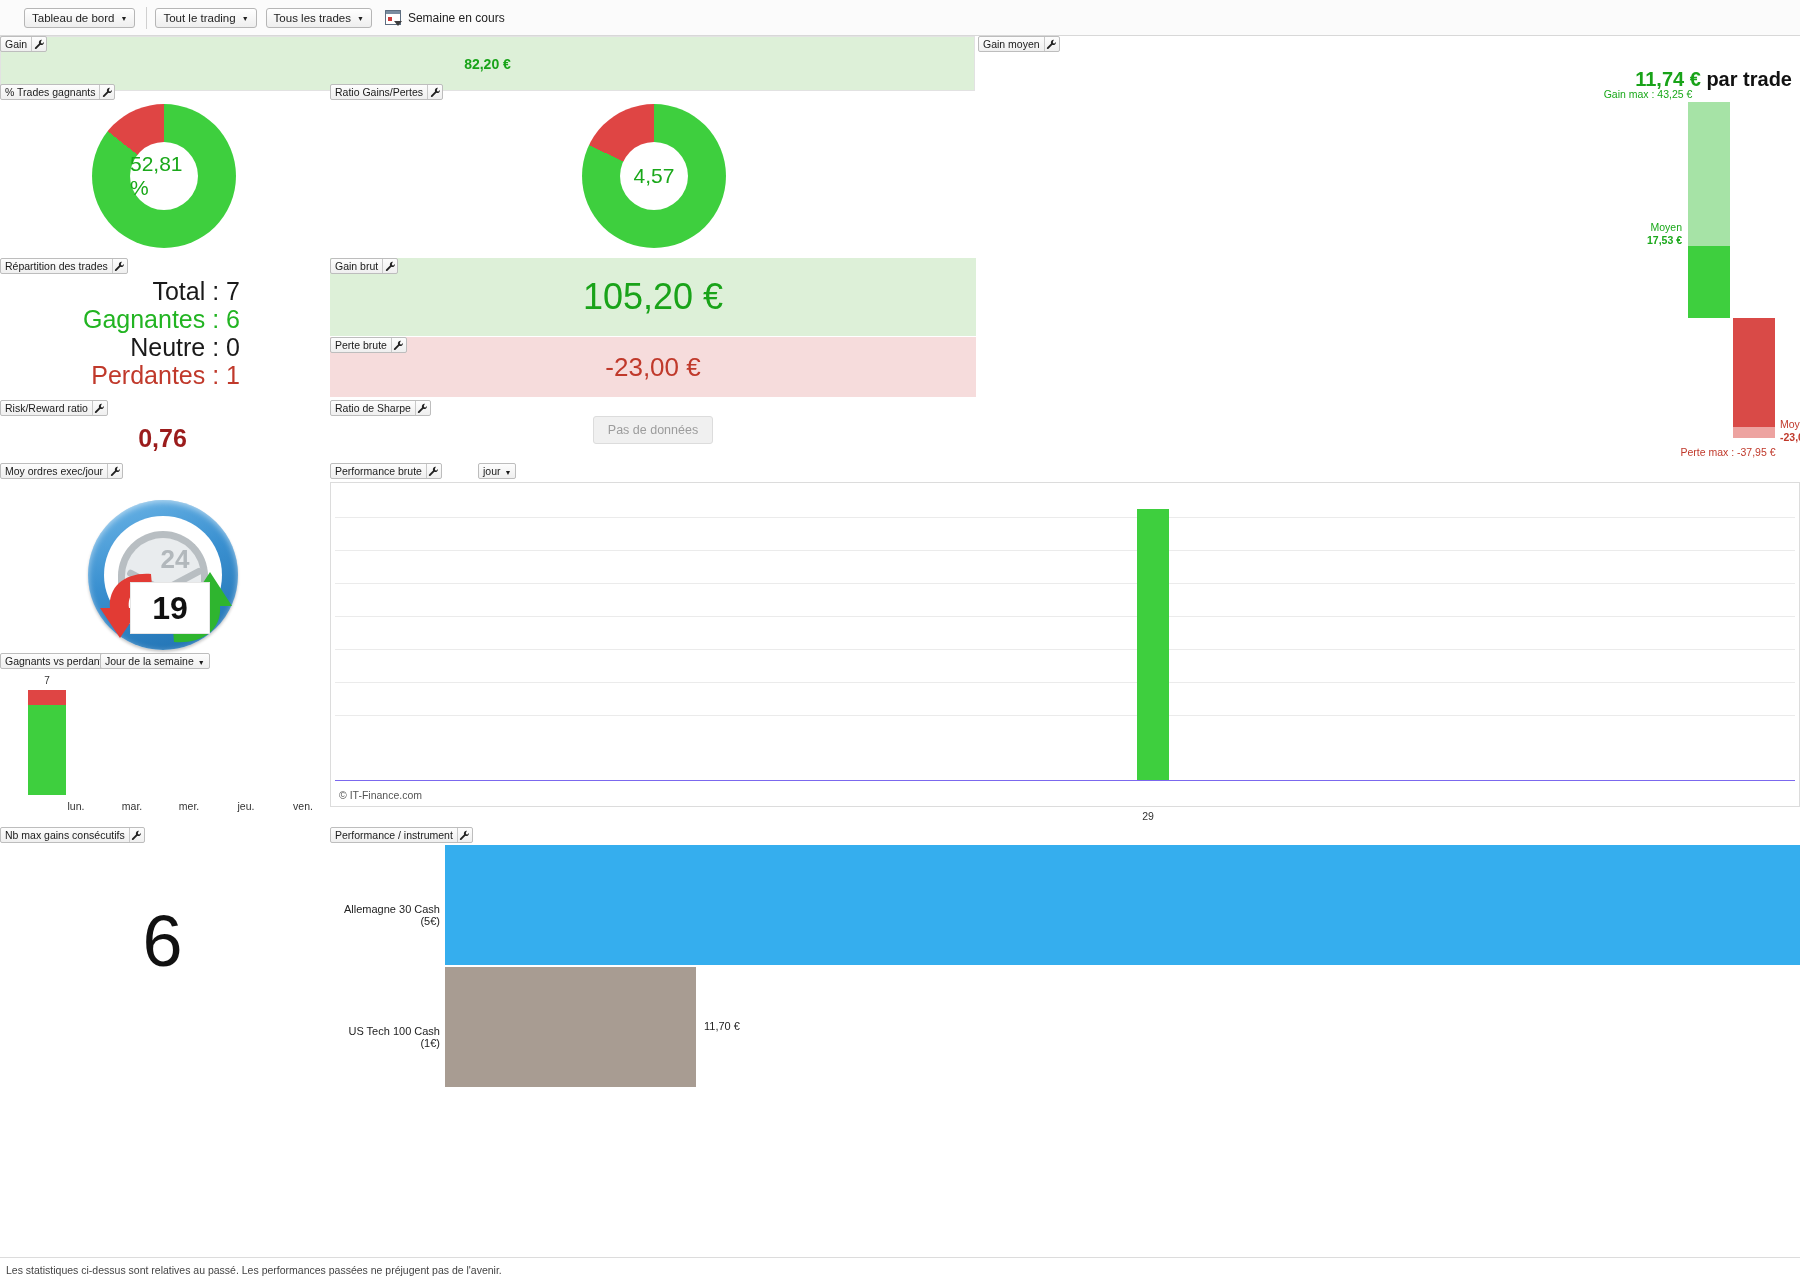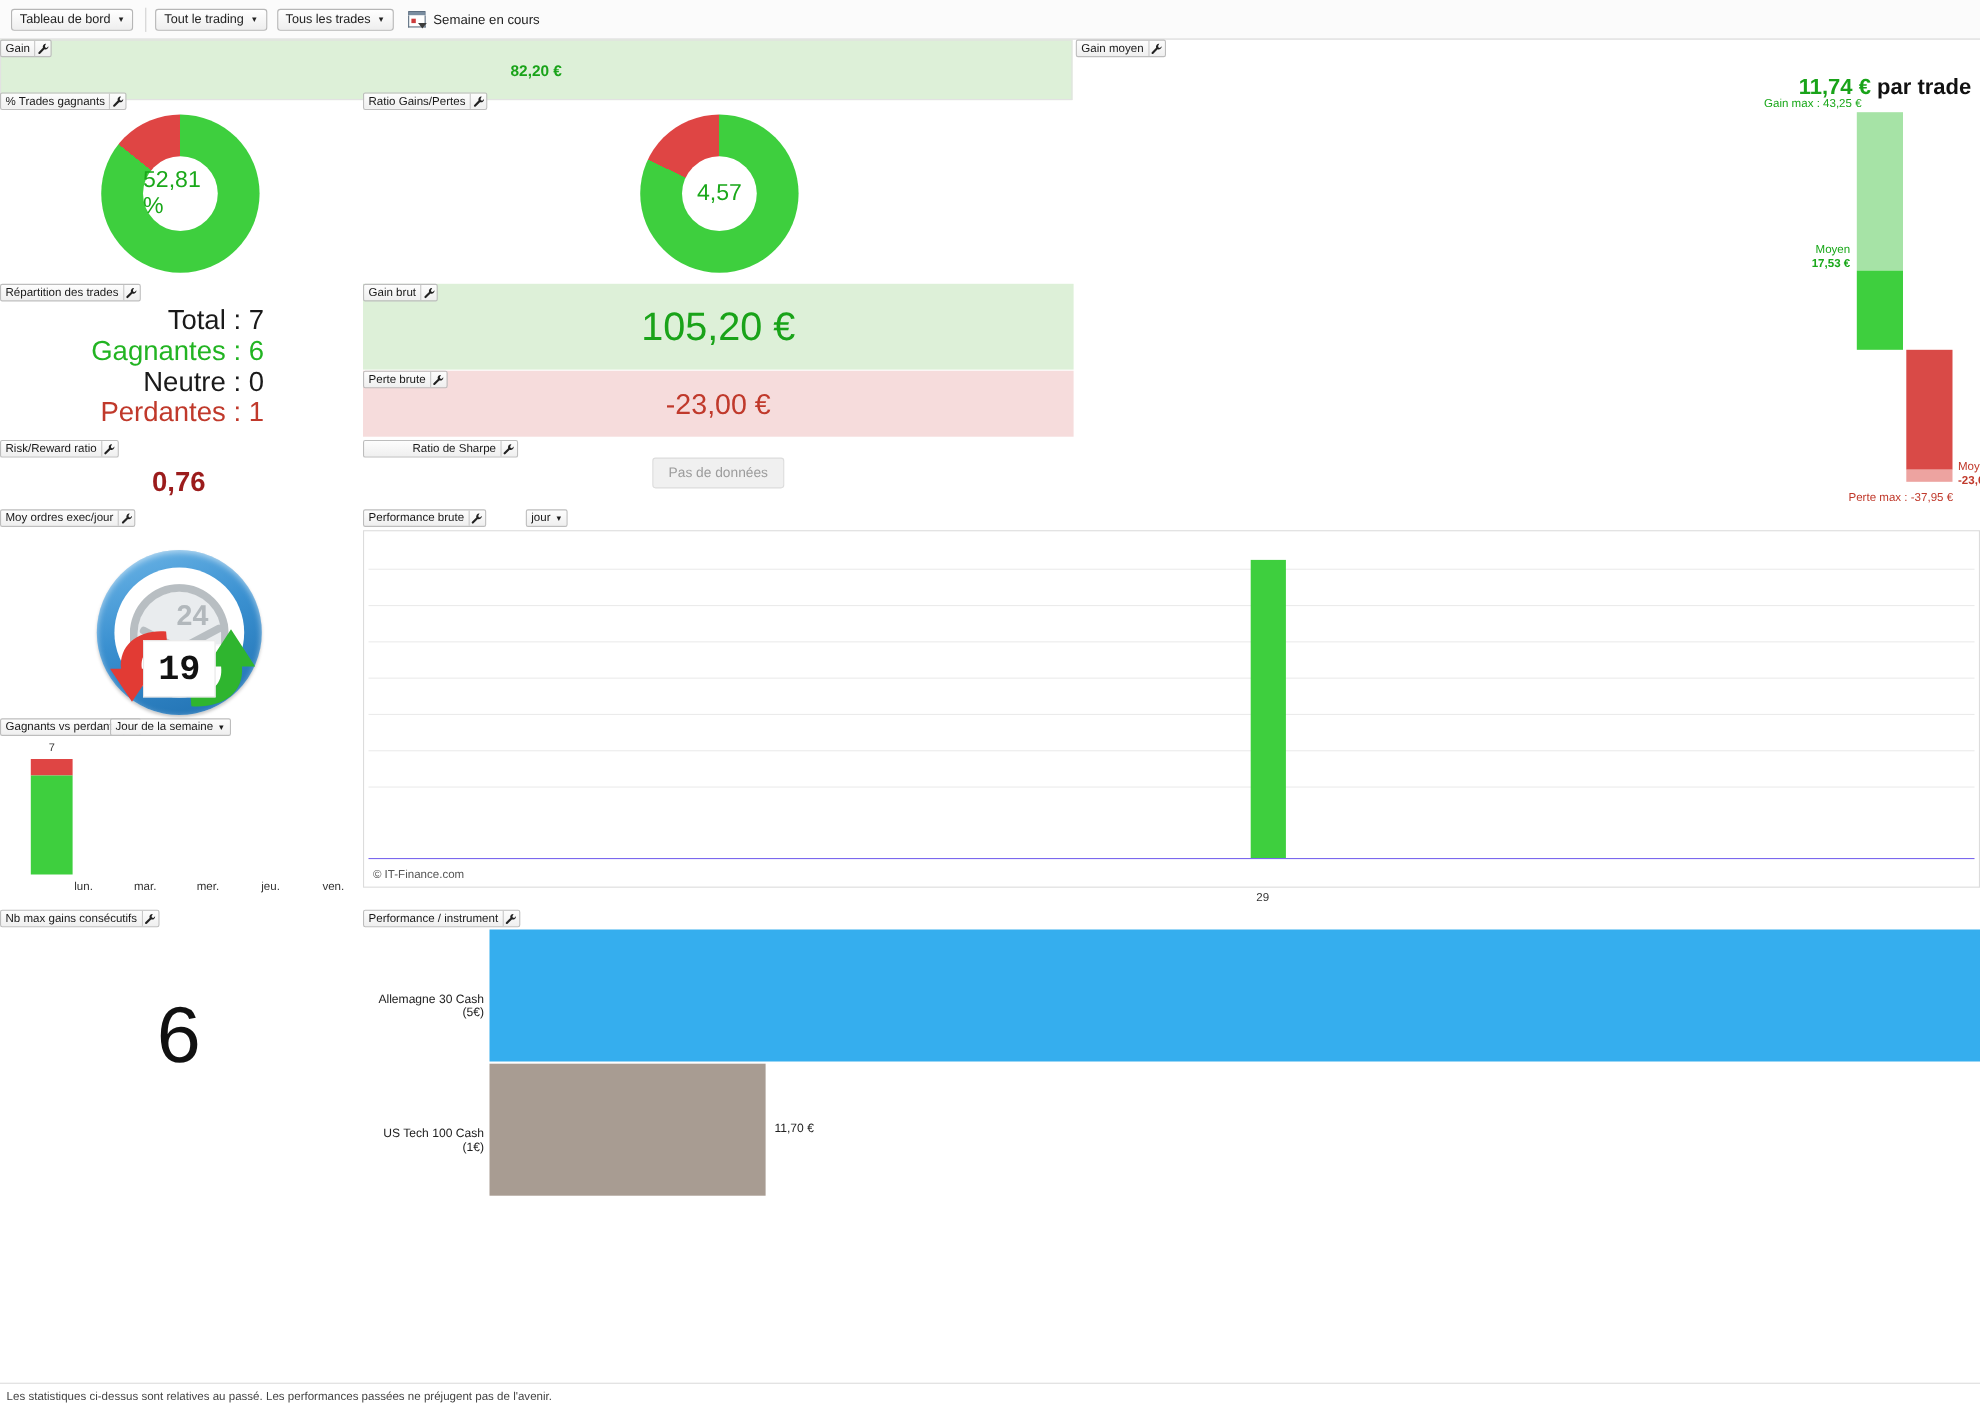--- a/index.html
+++ b/index.html
@@ -11,21 +11,21 @@
     color:#333;
     overflow:hidden;
     position:relative;
   }
 
   
   .toolbar {
     position:absolute; left:0; top:0; width:1800px; height:36px;
     background:#fbfbfb;
     border-bottom:1px solid #d8d8d8;
-    display:flex; align-items:center; padding-left:10px; gap:0px;
+    display:flex; align-items:center; padding-left:24px; gap:0px;
   }
   .tb-btn {
     display:inline-flex; align-items:center; gap:6px;
     height:20px; padding:0 7px;
     font-size:11.5px; color:#222;
     background: linear-gradient(#ffffff,#eeeeee);
     border:1px solid #b6b6b6; border-radius:3px;
     cursor:pointer; white-space:nowrap;
     margin-right:9px;
   }
@@ -130,24 +130,24 @@
   }
   .clock .twentyfour {
     position:absolute; left:46px; top:44px; width:82px; text-align:center;
     font-size:26px; font-weight:bold; color:#b2b8bc;
   }
   .clock .hand {
     position:absolute; background:#b8bec2; border-radius:3px; transform-origin: 0% 50%;
   }
   .clock .tick { position:absolute; width:6px; height:6px; border-radius:50%; background:#b8bec2; }
   .clock .numbox {
-    position:absolute; left:42px; top:82px; width:66px; height:52px;
+    position:absolute; left:42px; top:82px; width:80px; height:52px;
     background:#ffffff; border:1px solid #e6e6e6;
     display:flex; align-items:center; justify-content:center;
-    font-size:32px; font-weight:bold; color:#111;font-family:Liberation Mono, monospace;
+    font-size:32px; font-weight:bold; color:#111;
   }
 
   
   .wd-chart { position:absolute; left:0px; top:672px; width:330px; height:148px; }
   .wd-bars { position:absolute; left:0; top:18px; width:330px; height:105px; }
   .wd-col { position:absolute; bottom:0; width:38px; }
   .wd-count { position:absolute; top:-15px; left:0; width:38px; text-align:center; font-size:10px; color:#333; }
   .wd-loss { background:#df4544; width:100%; }
   .wd-win  { background:#3ecf3e; width:100%; }
   .wd-axis { position:absolute; top:128px; left:0; width:330px; height:16px;margin-left:29px; }
@@ -392,21 +392,21 @@
   <span class="wr">
     <svg class="wrench" viewBox="0 0 16 16">
         <path d="M11.5 1.2a4 4 0 0 0-4.2 5.3L1.6 12.2a1.4 1.4 0 1 0 2 2l5.7-5.7a4 4 0 0 0 5.3-4.2l-2.3 2.3-1.9-.5-.5-1.9z" fill="#222"></path>
       </svg>
   </span>
 </div>
 <div class="panel grossloss">
   <span class="val">-23,00 €</span>
 </div>
 
-<div class="chip" style="left:330px; top:400px;padding-left:40px;">
+<div class="chip" style="left:330px; top:400px;">
   <span class="lab">Ratio de Sharpe</span>
   <span class="wr">
     <svg class="wrench" viewBox="0 0 16 16">
         <path d="M11.5 1.2a4 4 0 0 0-4.2 5.3L1.6 12.2a1.4 1.4 0 1 0 2 2l5.7-5.7a4 4 0 0 0 5.3-4.2l-2.3 2.3-1.9-.5-.5-1.9z" fill="#222"></path>
       </svg>
   </span>
 </div>
 <div class="nodata-wrap">
   <div class="nodata">Pas de données</div>
 </div>

